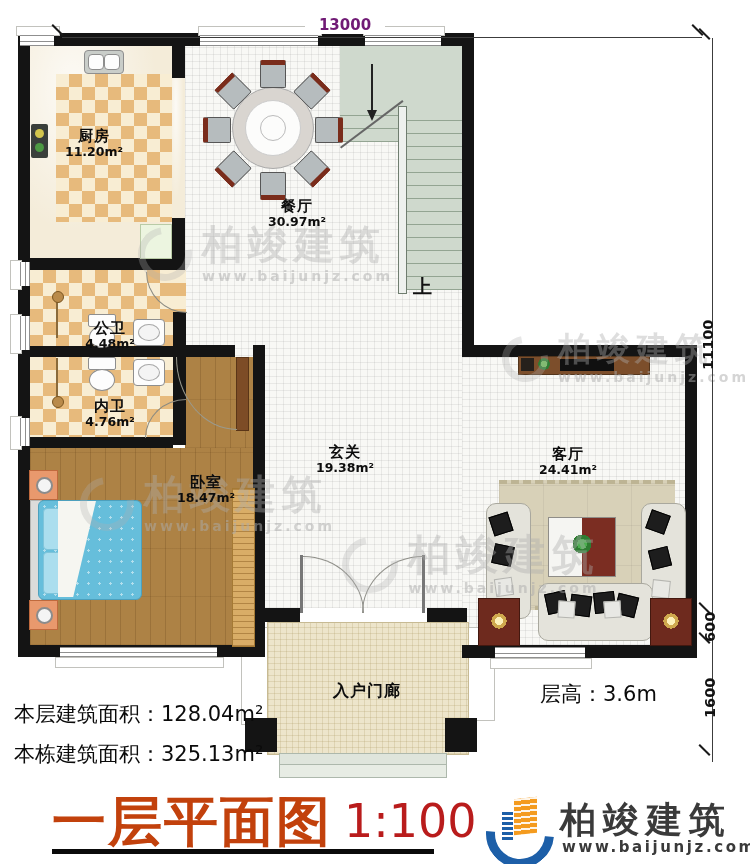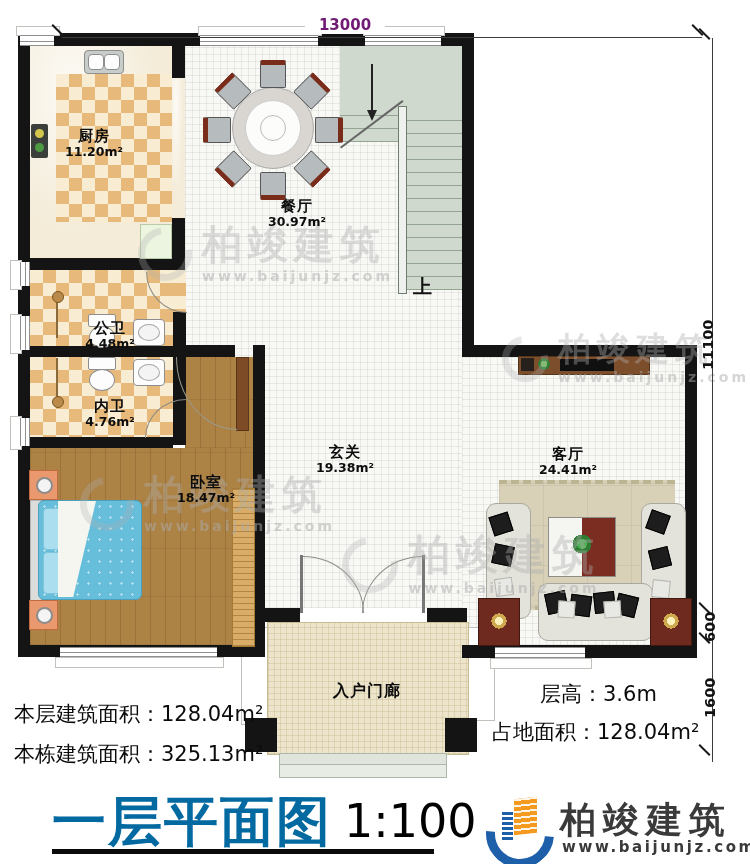--- a/index.html
+++ b/index.html
@@ -47,22 +47,22 @@
   .rarea{font-size:12.5px;font-weight:700;line-height:1.15;}
   .wm{position:absolute;display:flex;align-items:center;gap:10px;pointer-events:none;}
   .wm-ring{border:7px solid rgba(175,175,175,.30);border-radius:50%;border-top-color:transparent;transform:rotate(35deg);}
   .wm-name{font-weight:800;color:rgba(172,172,172,.40);letter-spacing:6px;line-height:1;}
   .wm-url{font-size:14px;font-weight:700;color:rgba(172,172,172,.50);letter-spacing:3px;margin-top:4px;text-align:center;}
   .info{position:absolute;font-size:21px;font-weight:500;color:#0b0b0b;white-space:nowrap;}
   .dimline{position:absolute;background:#3c3c3c;}
   .tick{position:absolute;width:15px;height:2px;background:#1a1a1a;transform:rotate(45deg);}
   .dimlabel{position:absolute;font-size:15px;font-weight:700;color:#701a75;background:#fff;text-align:center;white-space:nowrap;}
   .vdim{position:absolute;writing-mode:vertical-rl;transform:rotate(180deg);font-size:14.5px;font-weight:700;color:#111;text-align:center;}
-  .title-text{position:absolute;font-size:54px;font-weight:700;color:#0369a1;letter-spacing:2px;white-space:nowrap;}
-  .title-scale{position:absolute;font-size:46px;font-weight:400;color:#000000;white-space:nowrap;}
+  .title-text{position:absolute;font-size:54px;font-weight:700;color:#c2410c;letter-spacing:2px;white-space:nowrap;}
+  .title-scale{position:absolute;font-size:46px;font-weight:400;color:#b91c1c;white-space:nowrap;}
   .title-rule{position:absolute;background:#0a0a0a;}
   .logo-name{position:absolute;font-size:36px;font-weight:800;color:#3a3a3a;letter-spacing:7px;white-space:nowrap;}
   .logo-url{position:absolute;font-size:15px;font-weight:700;color:#3a3a3a;letter-spacing:2.6px;white-space:nowrap;}
   .uplabel{position:absolute;font-size:19px;font-weight:800;color:#111;}
 </style>
 </head>
 <body>
 
 <div class="page">
 
@@ -286,21 +286,20 @@
   <div class="tick" style="left:697px;top:607px;"></div>
   <div class="tick" style="left:697px;top:637px;"></div>
   <div class="tick" style="left:697px;top:749px;"></div>
   <div class="vdim" style="left:700px;top:300px;height:90px;">11100</div>
   <div class="vdim" style="left:702px;top:606px;height:42px;">600</div>
   <div class="vdim" style="left:702px;top:668px;height:60px;">1600</div>
 
   <div class="info" style="left:14px;top:700px;">本层建筑面积：128.04m²</div>
   <div class="info" style="left:14px;top:740px;">本栋建筑面积：325.13m²</div>
   <div class="info" style="left:492px;top:680px;margin-left:48px;">层高：3.6m</div>
-  <div class="info" style="left:492px;top:718px;">占地面积：128.04m²</div>
 
   <div class="title-text" style="left:52px;top:786px;">一层平面图</div>
   <div class="title-scale" style="left:344px;top:794px;">1:100</div>
   <div class="title-rule" style="left:52px;top:849px;width:382px;height:5px;"></div>
 
   <div class="abs" style="left:486px;top:794px;width:66px;height:62px;">
     <div class="abs" style="left:0;top:6px;width:50px;height:50px;border:9px solid #1d5fa8;border-top-color:transparent;border-right-color:transparent;border-radius:50%;transform:rotate(-40deg);"></div>
     <div class="abs" style="left:16px;top:16px;width:11px;height:30px;background:#1d5fa8;background-image:repeating-linear-gradient(0deg,transparent 0 3px,#fff 3px 5px);"></div>
     <div class="abs" style="left:28px;top:4px;width:23px;height:36px;background:#f49b1f;transform:skewY(-6deg);background-image:repeating-linear-gradient(0deg,transparent 0 4px,rgba(255,255,255,.9) 4px 6px);"></div>
   </div>

